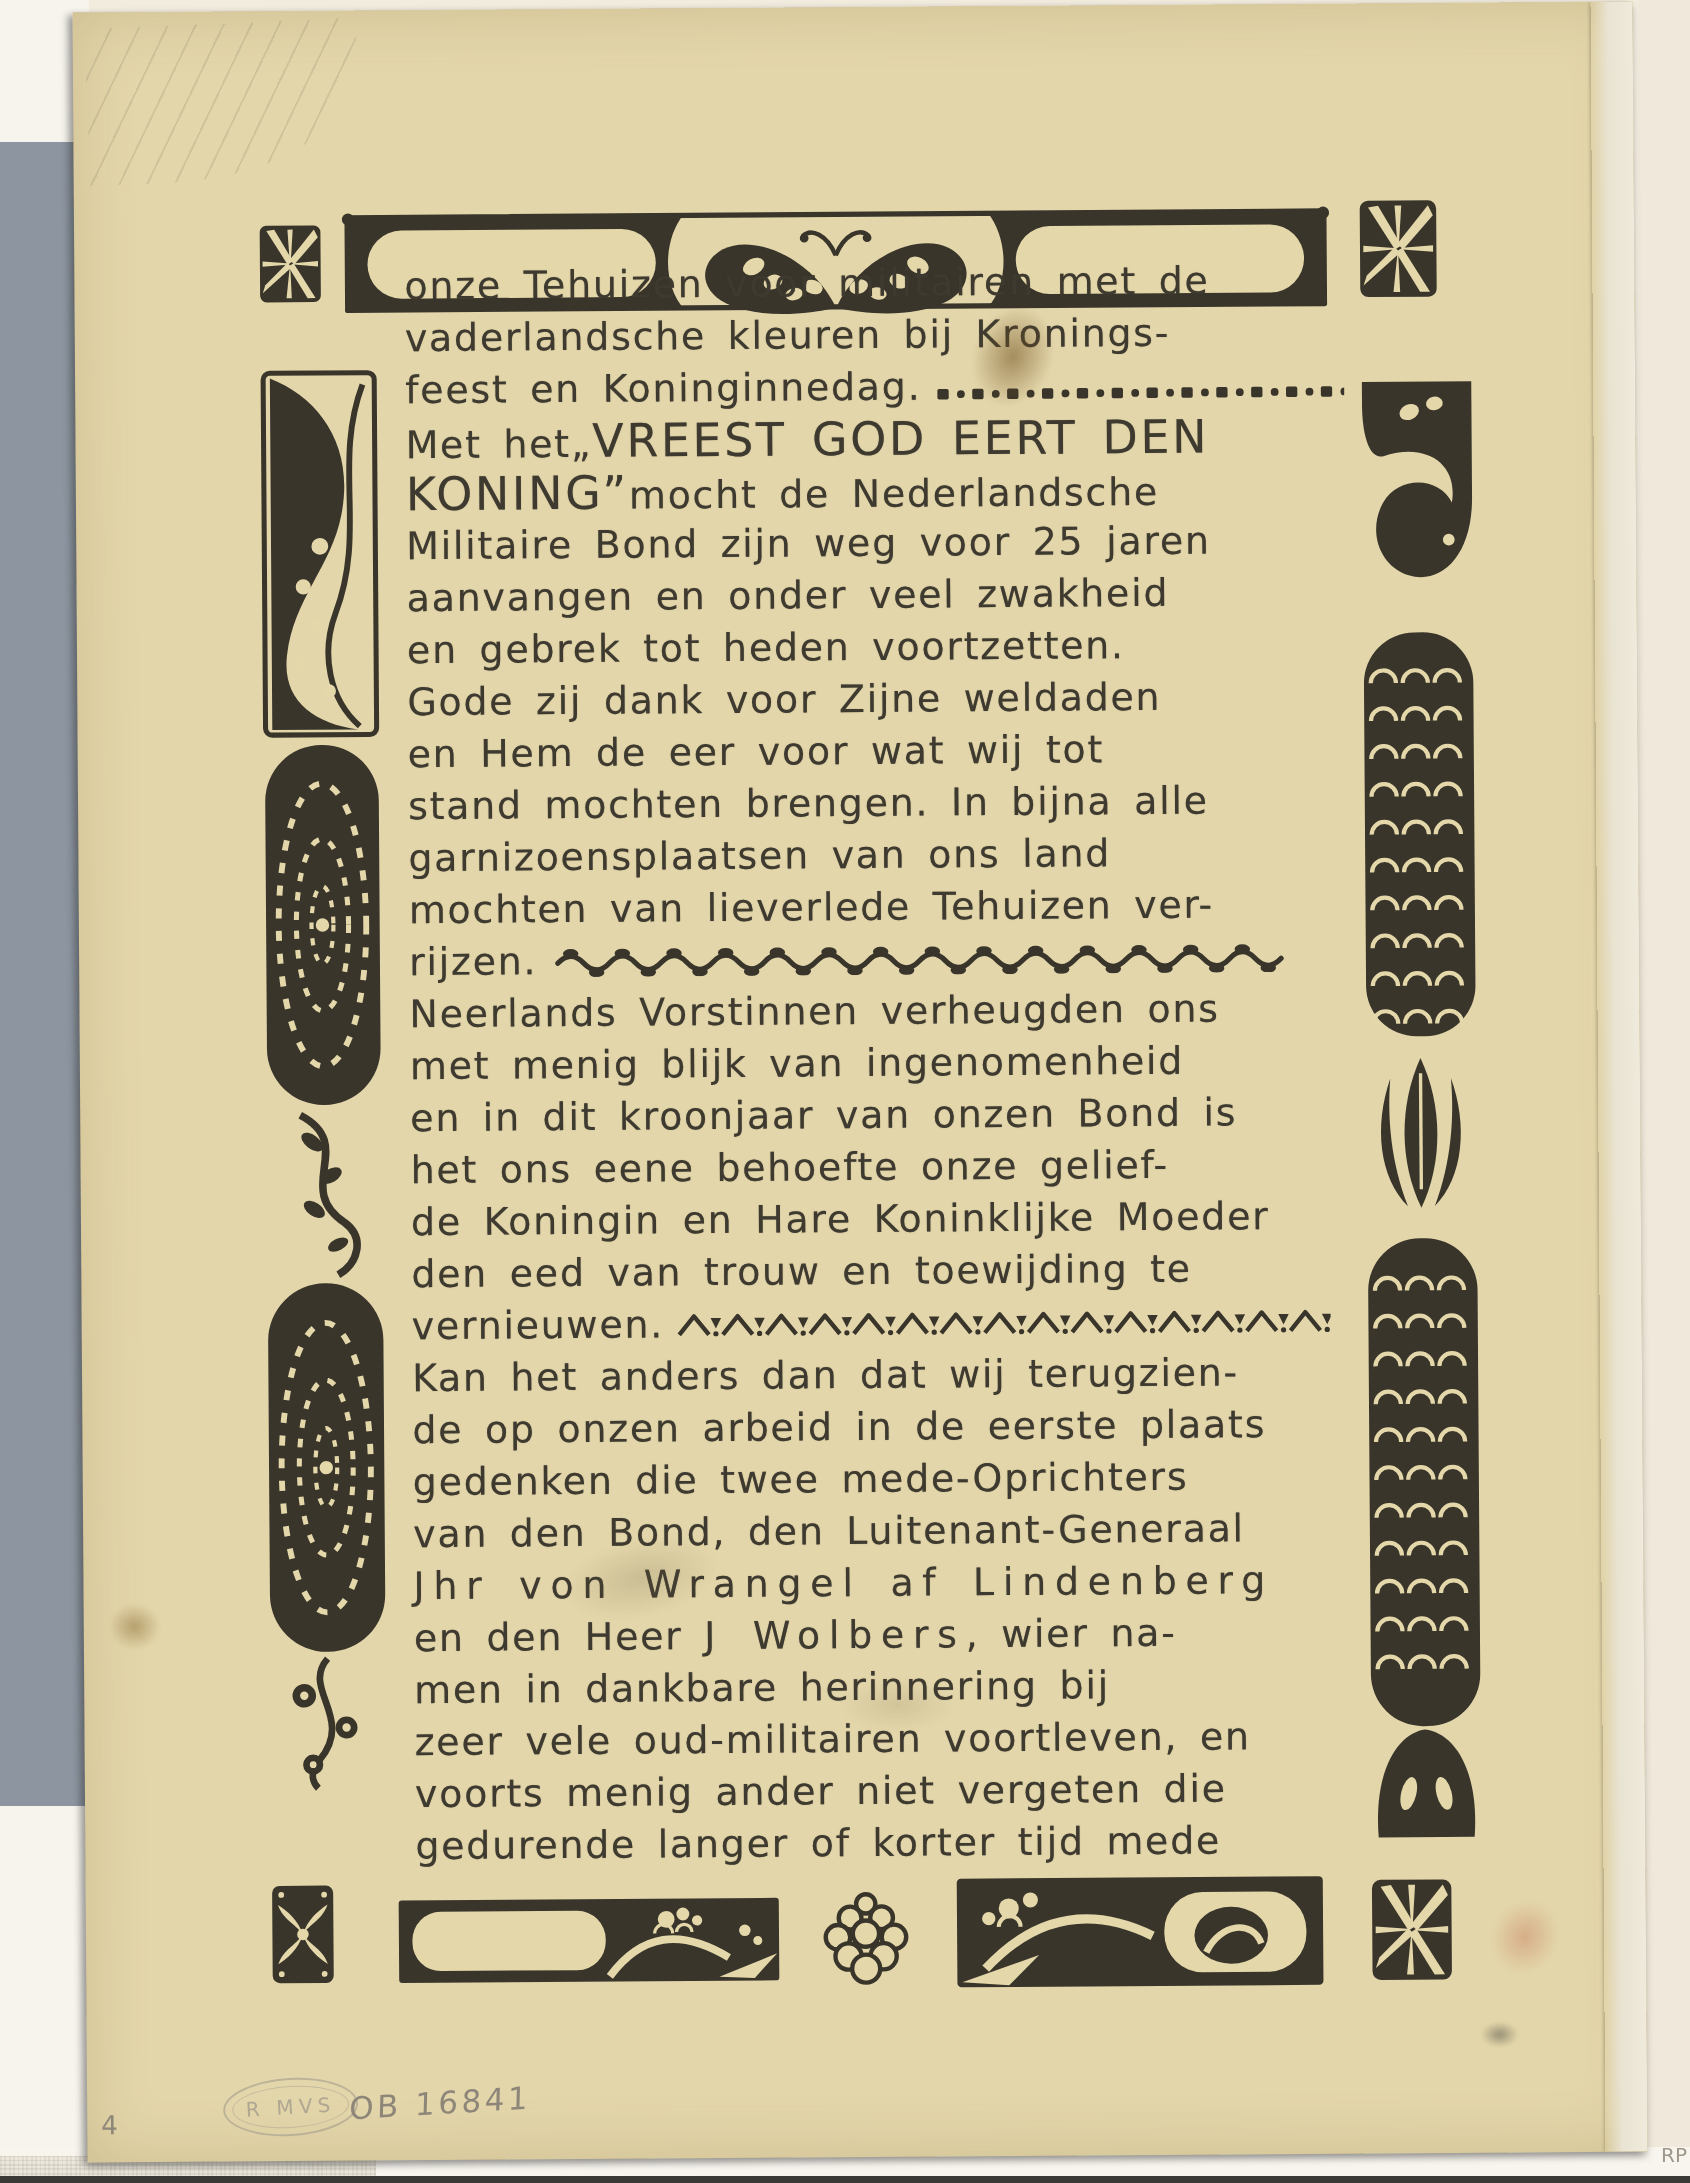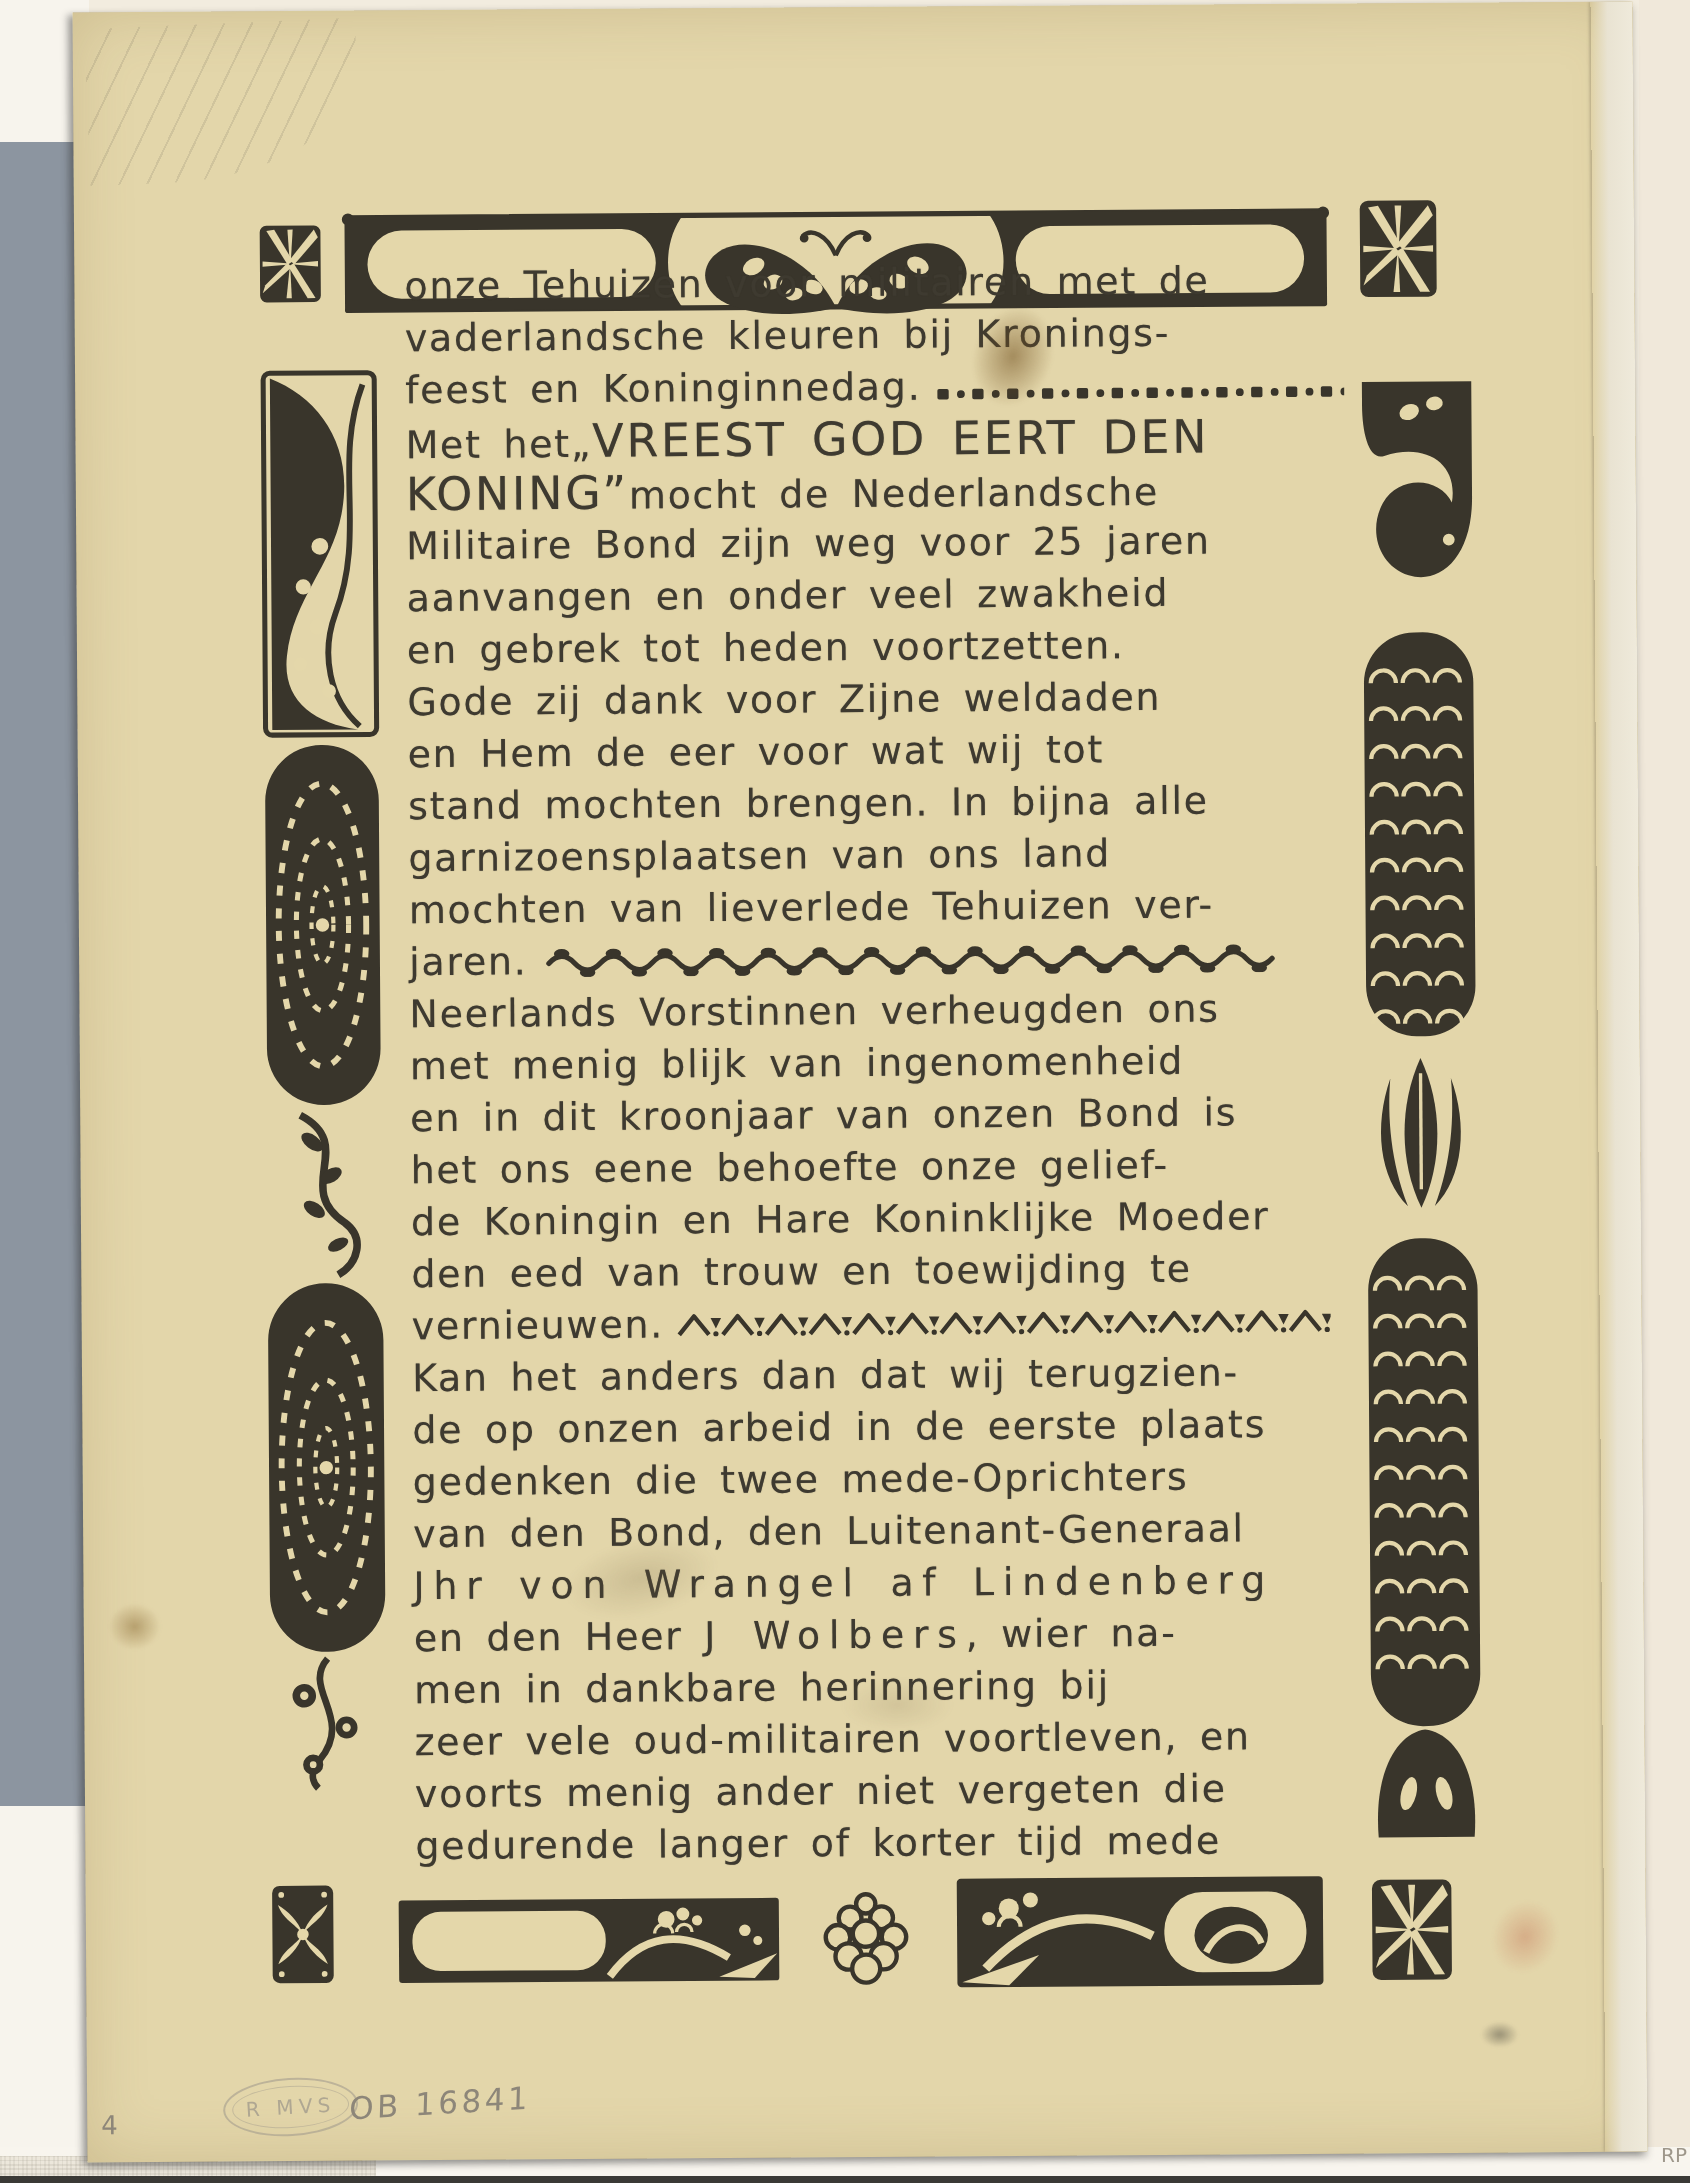--- a/index.html
+++ b/index.html
@@ -331,21 +331,21 @@
       <div class="tline"><span>Met het„</span><span class="caps">VREEST GOD EERT DEN</span></div>
       <div class="tline"><span class="caps">KONING”</span><span>mocht de Nederlandsche</span></div>
       <div class="tline"><span>Militaire Bond zijn weg voor 25 jaren</span></div>
       <div class="tline"><span>aanvangen en onder veel zwakheid</span></div>
       <div class="tline"><span>en gebrek tot heden voortzetten.</span></div>
       <div class="tline"><span>Gode zij dank voor Zijne weldaden</span></div>
       <div class="tline"><span>en Hem de eer voor wat wij tot</span></div>
       <div class="tline"><span>stand mochten brengen. In bijna alle</span></div>
       <div class="tline"><span>garnizoensplaatsen van ons land</span></div>
       <div class="tline"><span>mochten van lieverlede Tehuizen ver-</span></div>
-      <div class="tline"><span>jaren.</span><svg class="orn" width="751" height="31" viewBox="0 0 860 36">
+      <div class="tline"><span>rijzen.</span><svg class="orn" width="751" height="31" viewBox="0 0 860 36">
           <path d="M4,20 q15,-16 30,0 q15,16 30,0 q15,-16 30,0 q15,16 30,0 q15,-16 30,0 q15,16 30,0 q15,-16 30,0 q15,16 30,0 q15,-16 30,0 q15,16 30,0 q15,-16 30,0 q15,16 30,0 q15,-16 30,0 q15,16 30,0 q15,-16 30,0 q15,16 30,0 q15,-16 30,0 q15,16 30,0 q15,-16 30,0 q15,16 30,0 q15,-16 30,0 q15,16 30,0 q15,-16 30,0 q15,16 30,0 q15,-16 30,0 q15,16 30,0 q15,-16 30,0 q15,16 30,0" fill="none" stroke="#39352b" stroke-width="6" stroke-linecap="round"></path>
           <ellipse cx="19" cy="9" rx="9" ry="5.5" fill="#39352b"></ellipse>
           <ellipse cx="49" cy="31" rx="9" ry="5.5" fill="#39352b"></ellipse>
           <ellipse cx="79" cy="9" rx="9" ry="5.5" fill="#39352b"></ellipse>
           <ellipse cx="109" cy="31" rx="9" ry="5.5" fill="#39352b"></ellipse>
           <ellipse cx="139" cy="9" rx="9" ry="5.5" fill="#39352b"></ellipse>
           <ellipse cx="169" cy="31" rx="9" ry="5.5" fill="#39352b"></ellipse>
           <ellipse cx="199" cy="9" rx="9" ry="5.5" fill="#39352b"></ellipse>
           <ellipse cx="229" cy="31" rx="9" ry="5.5" fill="#39352b"></ellipse>
           <ellipse cx="259" cy="9" rx="9" ry="5.5" fill="#39352b"></ellipse>

